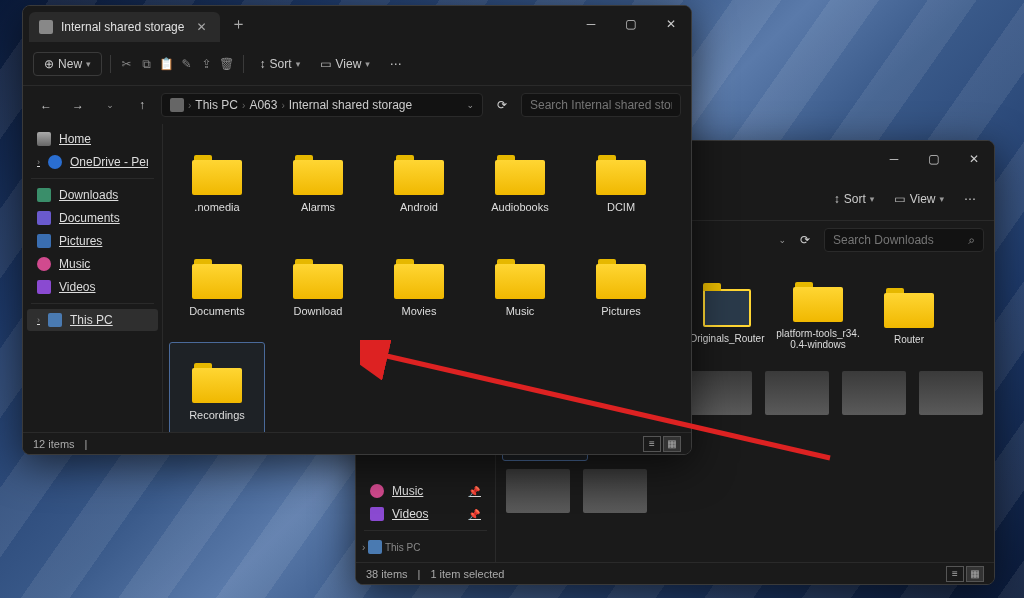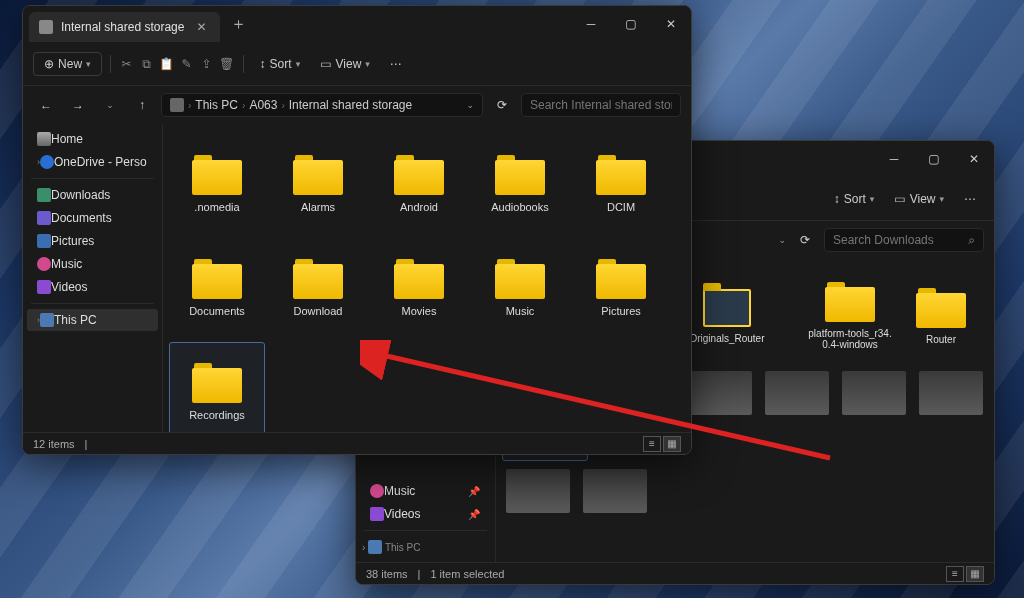--- a/index.html
+++ b/index.html
@@ -24,21 +24,21 @@
 .caret { font-size: 9px; color: #999; }
 .addrbar { display: flex; align-items: center; gap: 6px; height: 38px; padding: 0 10px; }
 .navbtn { width: 26px; height: 26px; display: flex; align-items: center; justify-content: center; color: #ccc; border-radius: 4px; cursor: pointer; }
 .addr { flex: 1; display: flex; align-items: center; gap: 4px; background: #121212; border: 1px solid #2a2a2a; border-radius: 4px; padding: 4px 8px; color: #ccc; font-size: 12px; }
 .addr .sep { color: #666; font-size: 10px; }
 .addr .drv { width: 14px; height: 14px; background: #666; border-radius: 2px; }
 .searchbox { width: 160px; display: flex; align-items: center; background: #121212; border: 1px solid #2a2a2a; border-radius: 4px; padding: 4px 8px; color: #888; font-size: 12px; gap: 6px; }
 .searchbox input { background: transparent; border: none; outline: none; color: #ccc; width: 100%; font-size: 12px; }
 .body { flex: 1; display: flex; overflow: hidden; }
 .sidebar { width: 140px; background: #1a1a1a; border-right: 1px solid #2a2a2a; display: flex; flex-direction: column; padding: 4px 0; gap: 1px; overflow: hidden; }
-.sbitem { display: flex; align-items: center; gap: 0; padding: 4px 10px; color: #ddd; font-size: 12px; cursor: pointer; border-radius: 3px; margin: 0 4px; }
+.sbitem { display: flex; align-items: center; gap: 8px; padding: 4px 10px; color: #ddd; font-size: 12px; cursor: pointer; border-radius: 3px; margin: 0 4px; text-decoration: underline; }
 .sbitem.sel { background: #2f2f2f; }
 .sbsep { height: 1px; background: #2a2a2a; margin: 4px 8px; }
 .sbexpand { display: flex; align-items: center; padding: 4px 6px; font-size: 10px; color: #888; }
 .sbicon { width: 14px; height: 14px; border-radius: 2px; flex-shrink: 0; }
 .ic-home { background: linear-gradient(#aaa,#666); }
 .ic-cloud { background: #2a6ed1; border-radius: 50%; }
 .ic-desktop { background: #3a8ed1; }
 .ic-down { background: #3a8e6a; }
 .ic-doc { background: #6a5acd; }
 .ic-pic { background: #3a6eb1; }
@@ -122,21 +122,21 @@
           <div class="flabel" style="font-size:10px;word-break:break-all;line-height:1.1">Originals_MK</div>
         </div>
         <div class="folder" style="width: 86px; height: 94px;">
           <div class="thumb"></div>
           <div class="flabel" style="font-size:10px;word-break:break-all;line-height:1.1">Originals_Netflix</div>
         </div>
         <div class="folder" style="width: 86px; height: 94px;">
           <div class="thumb"></div>
           <div class="flabel" style="font-size:10px;word-break:break-all;line-height:1.1">Originals_Router</div>
         </div>
-        <div class="folder" style="width: 86px; height: 94px; margin-left: 32px;">
+        <div class="folder" style="width: 86px; height: 94px;">
           <div class="ficon"></div>
           <div class="flabel" style="font-size:10px;word-break:break-all;line-height:1.1">platform-tools_r34.0.4-windows</div>
         </div>
         <div class="folder" style="width: 86px; height: 94px;">
           <div class="ficon"></div>
           <div class="flabel" style="font-size:10px;word-break:break-all;line-height:1.1">Router</div>
         </div>
         <div class="folder sel" style="width: 86px; height: 94px;">
           <div class="thumb"></div>
           <div class="flabel" style="font-size:10px;word-break:break-all;line-height:1.1">Techwiser</div>

